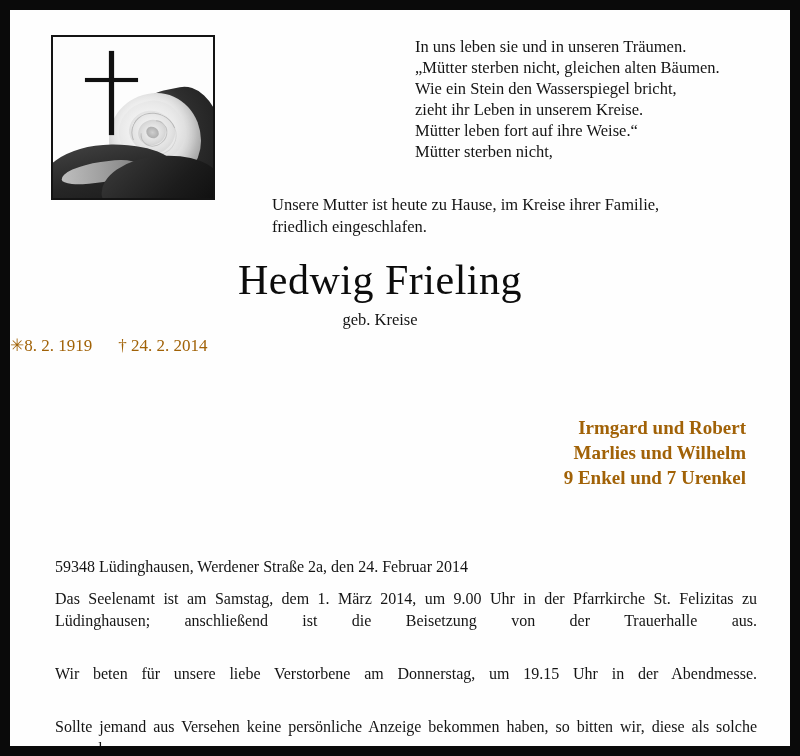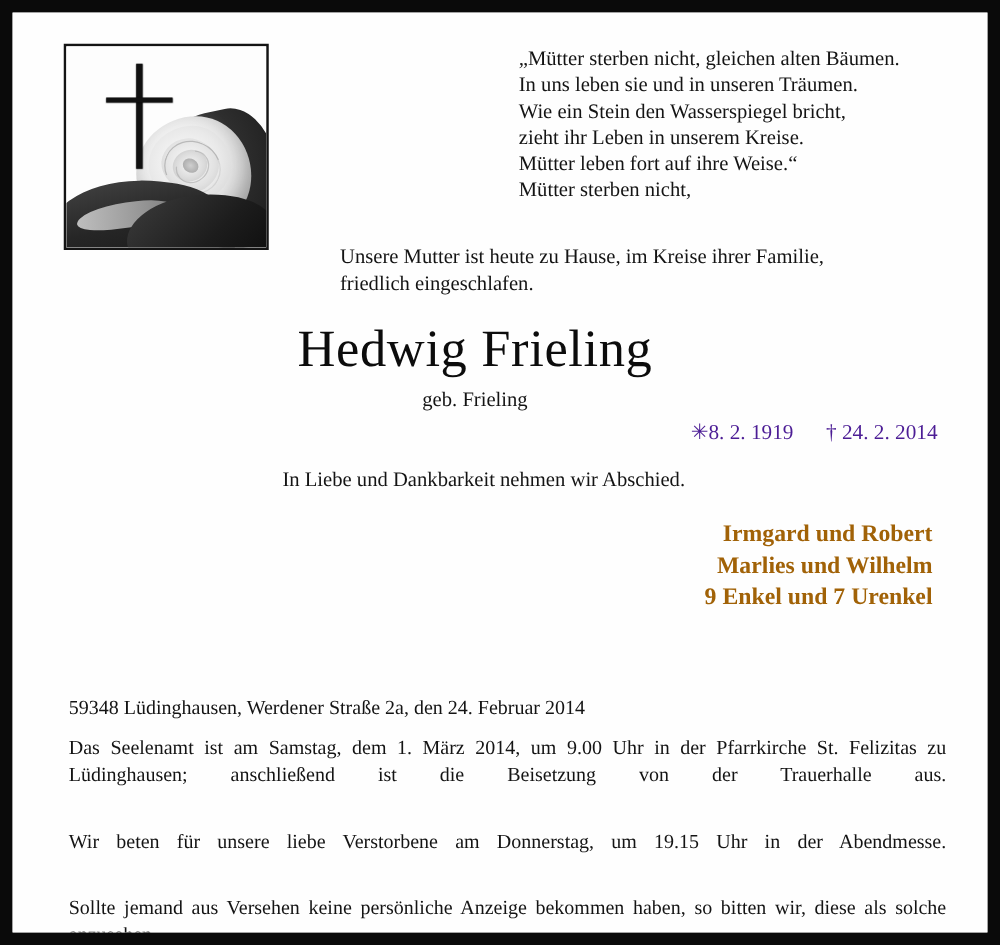--- a/index.html
+++ b/index.html
@@ -226,23 +226,23 @@
     text-align: center;
     font-size: 16.5px;
     color: #141414;
   }
 
   .dates {
     position: absolute;
     left: 0;
     right: 40px;
     top: 325px;
-    text-align: right;
+    text-align: left;
     font-size: 17px;
-    color: #4c1d95;
+    color: #a16207;
   }
   .dates .gap { display: inline-block; width: 26px; }
 
   .farewell {
     position: absolute;
     left: 0;
     right: 26px;
     top: 364px;
     text-align: center;
     font-size: 16.5px;
@@ -311,41 +311,40 @@
         <div class="leaf-edge"></div>
         <div class="leaf-bottom2"></div>
         <div class="cross">
           <div class="v"></div>
           <div class="h"></div>
         </div>
       </div>
     </div>
 
     <div class="poem">
+      <div class="line">In uns leben sie und in unseren Träumen.</div>
       <div class="line">„Mütter sterben nicht, gleichen alten Bäumen.</div>
-      <div class="line">In uns leben sie und in unseren Träumen.</div>
       <div class="line">Wie ein Stein den Wasserspiegel bricht,</div>
       <div class="line">zieht ihr Leben in unserem Kreise.</div>
       <div class="line">Mütter leben fort auf ihre Weise.“</div>
       <div class="line">Mütter sterben nicht,</div>
     </div>
 
     <div class="intro">
       <div>Unsere Mutter ist heute zu Hause, im Kreise ihrer Familie,</div>
       <div>friedlich eingeschlafen.</div>
     </div>
 
     <div class="name">Hedwig Frieling</div>
-    <div class="maiden">geb. Frieling</div>
+    <div class="maiden">geb. Kreise</div>
 
     <div class="dates">
       <span>✳</span><span>8. 2. 1919</span><span class="gap"></span><span>†</span>&nbsp;<span>24. 2. 2014</span>
     </div>
 
-    <div class="farewell">In Liebe und Dankbarkeit nehmen wir Abschied.</div>
 
     <div class="family">
       <div>Irmgard und Robert</div>
       <div>Marlies und Wilhelm</div>
       <div>9 Enkel und 7 Urenkel</div>
     </div>
 
     <div class="address">59348 Lüdinghausen, Werdener Straße 2a, den 24. Februar 2014</div>
 
     <div class="details">

